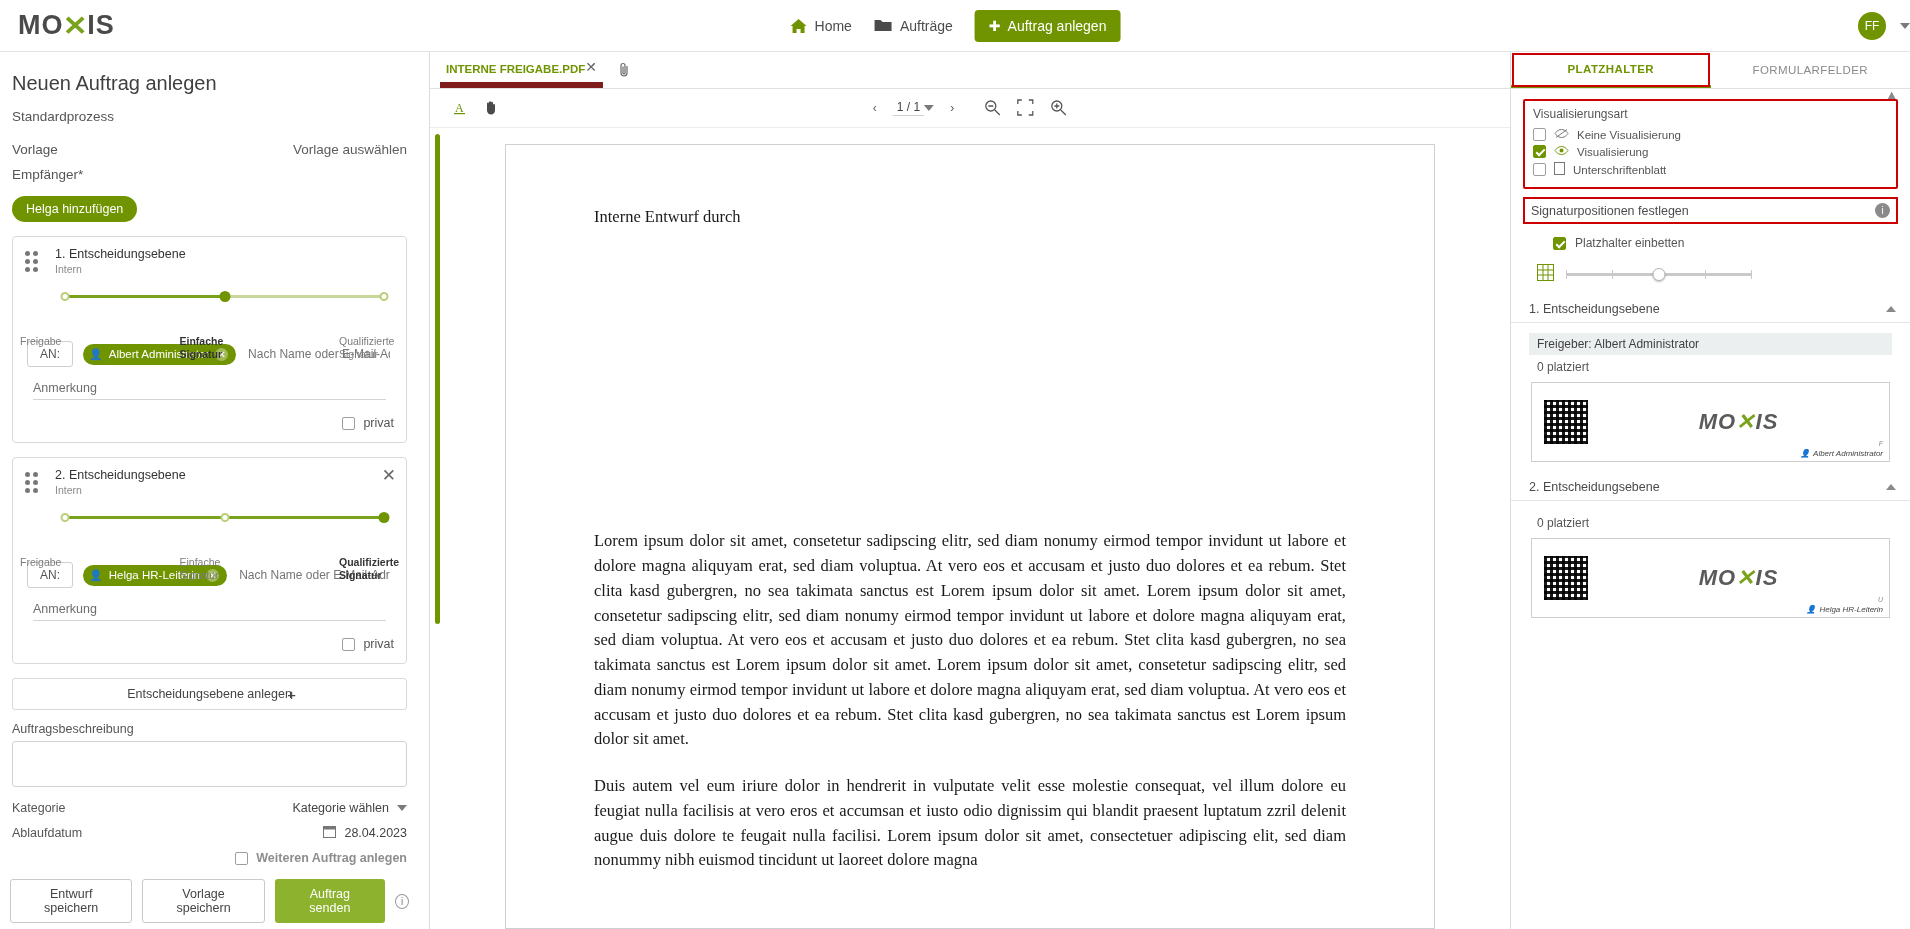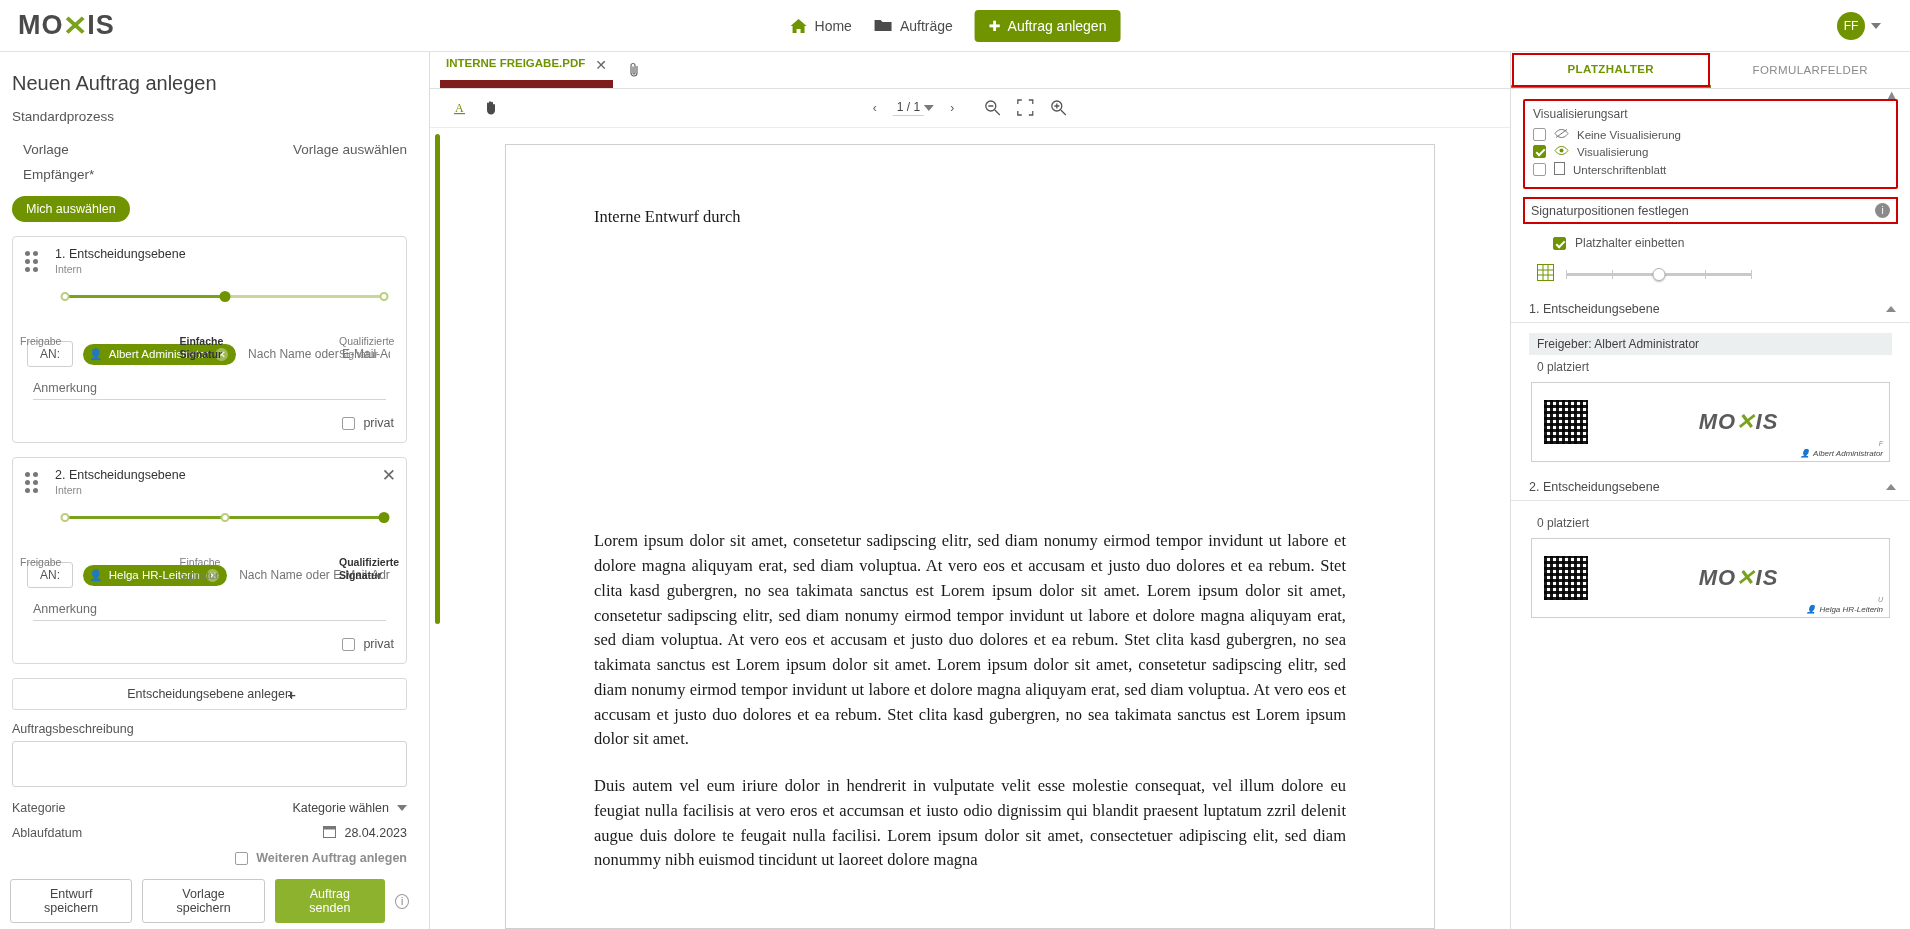--- a/index.html
+++ b/index.html
@@ -37,21 +37,21 @@
     display:flex; align-items:center; gap:7px;
     font-size:14px; color:#4c4c4c; cursor:pointer;
   }
   .topnav-item svg { display:block; }
   .btn-green {
     background:#6f9400; color:#fff; border:none; border-radius:4px;
     padding:8px 14px; font-size:14px; display:flex; align-items:center; gap:7px;
     cursor:pointer;
   }
   .avatar-wrap {
-    position:absolute; right:29px; display:flex; align-items:center; gap:6px; cursor:pointer;
+    position:absolute; right:0; display:flex; align-items:center; gap:14px; cursor:pointer;
   }
   .avatar {
     width:28px; height:28px; border-radius:50%;
     background:#6f9400; color:#fff; font-size:12px;
     display:flex; align-items:center; justify-content:center;
   }
   .caret-dn { width:0;height:0;border-left:5px solid transparent;border-right:5px solid transparent;border-top:6px solid #7a7a7a; }
 
   
   .layout { display:flex; height:877px; width:100%; }
@@ -61,21 +61,21 @@
     width:430px; flex:0 0 430px;
     border-right:1px solid #dcdcdc;
     padding:14px 20px 0 10px;
     overflow:hidden;
     position:relative;
   }
   .page-title { font-size:20px; color:#3f3f3f; margin:6px 0 14px 2px; font-weight:400; }
   .subproc { font-size:13.5px; color:#555; margin:0 0 18px 2px; }
   .row-line {
     display:flex; justify-content:space-between; align-items:center;
-    margin:0 2px 10px 13px; font-size:13.5px; color:#555;
+    margin:0 2px 10px 2px; font-size:13.5px; color:#555;
   }
   .link-muted { color:#5d5d5d; cursor:pointer; }
   .req { color:#555; }
   .btn-add-me {
     background:#6f9400; color:#fff; border:none; border-radius:13px;
     padding:6px 14px; font-size:12.5px; cursor:pointer; margin:4px 0 14px 2px;
   }
 
   .card {
     border:1px solid #d9d9d9; border-radius:4px;
@@ -150,23 +150,23 @@
   .btn-send { background:#8cb22e; color:#fff; border:none; border-radius:3px; padding:8px 16px; font-size:12.5px; cursor:pointer; }
   .info-i {
     width:15px;height:15px;border-radius:50%;border:1px solid #9a9a9a;color:#7a7a7a;
     font-size:10px; display:inline-flex;align-items:center;justify-content:center; cursor:pointer;
   }
 
   
   .center { flex:1 1 auto; display:flex; flex-direction:column; background:#fff; position:relative; min-width:0; }
   .tabbar { height:38px; border-bottom:1px solid #e0e0e0; display:flex; align-items:flex-end; padding-left:10px; gap:14px; }
   .doc-tab {
-    display:flex; align-items:flex-start; gap:10px;
+    display:flex; align-items:flex-end; 
     font-size:11.5px; color:#6f9400; font-weight:bold;
-    border-bottom:8px solid #7f1d1d; padding:0 6px 7px 6px; cursor:pointer;
+    border-bottom:6px solid #7f1d1d; padding:0 6px 7px 6px; cursor:pointer;
   }
   .doc-tab .x { color:#666; font-weight:normal; font-size:14px; }
   .clip-ic { margin-bottom:7px; color:#666; cursor:pointer; }
   .toolbar { height:40px; display:flex; align-items:center; border-bottom:1px solid #ececec; position:relative; }
   .tool-left { display:flex; align-items:center; gap:14px; margin-left:22px; }
   .tool-center { position:absolute; left:50%; transform:translateX(-50%); display:flex; align-items:center; gap:16px; font-size:12px; color:#555; }
   .pg-input { display:flex; align-items:center; }
   .pg-num { border-bottom:1px solid #cfcfcf; padding:1px 4px; font-size:12px; color:#444; }
   .ico-btn { color:#5a5a5a; cursor:pointer; display:flex; align-items:center; }
   .ico-btn.sel { color:#6f9400; }
@@ -271,21 +271,21 @@
 
     <div class="row-line">
       <span>Vorlage</span>
       <span class="link-muted">Vorlage auswählen</span>
     </div>
 
     <div class="row-line">
       <span class="req">Empfänger*</span>
     </div>
 
-    <button class="btn-add-me">Mich auswählen</button>
+    <button class="btn-add-me">Helga hinzufügen</button>
 
     
     <div class="card">
       <div class="card-head">
         <span class="grip">
             <i></i>
             <i></i>
             <i></i>
             <i></i>
             <i></i>

